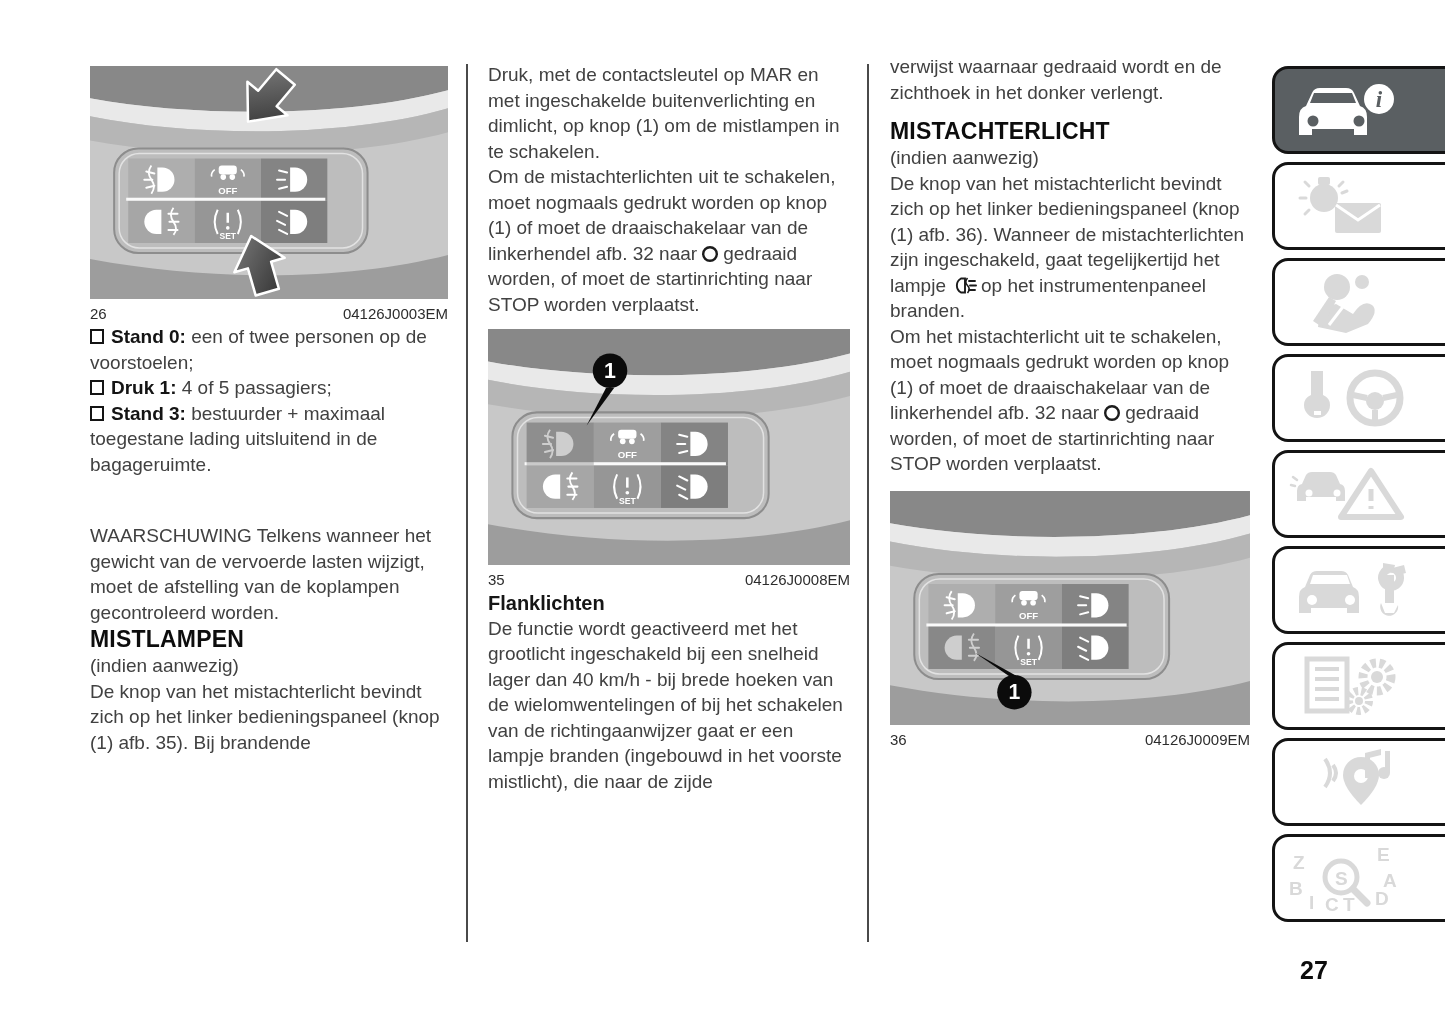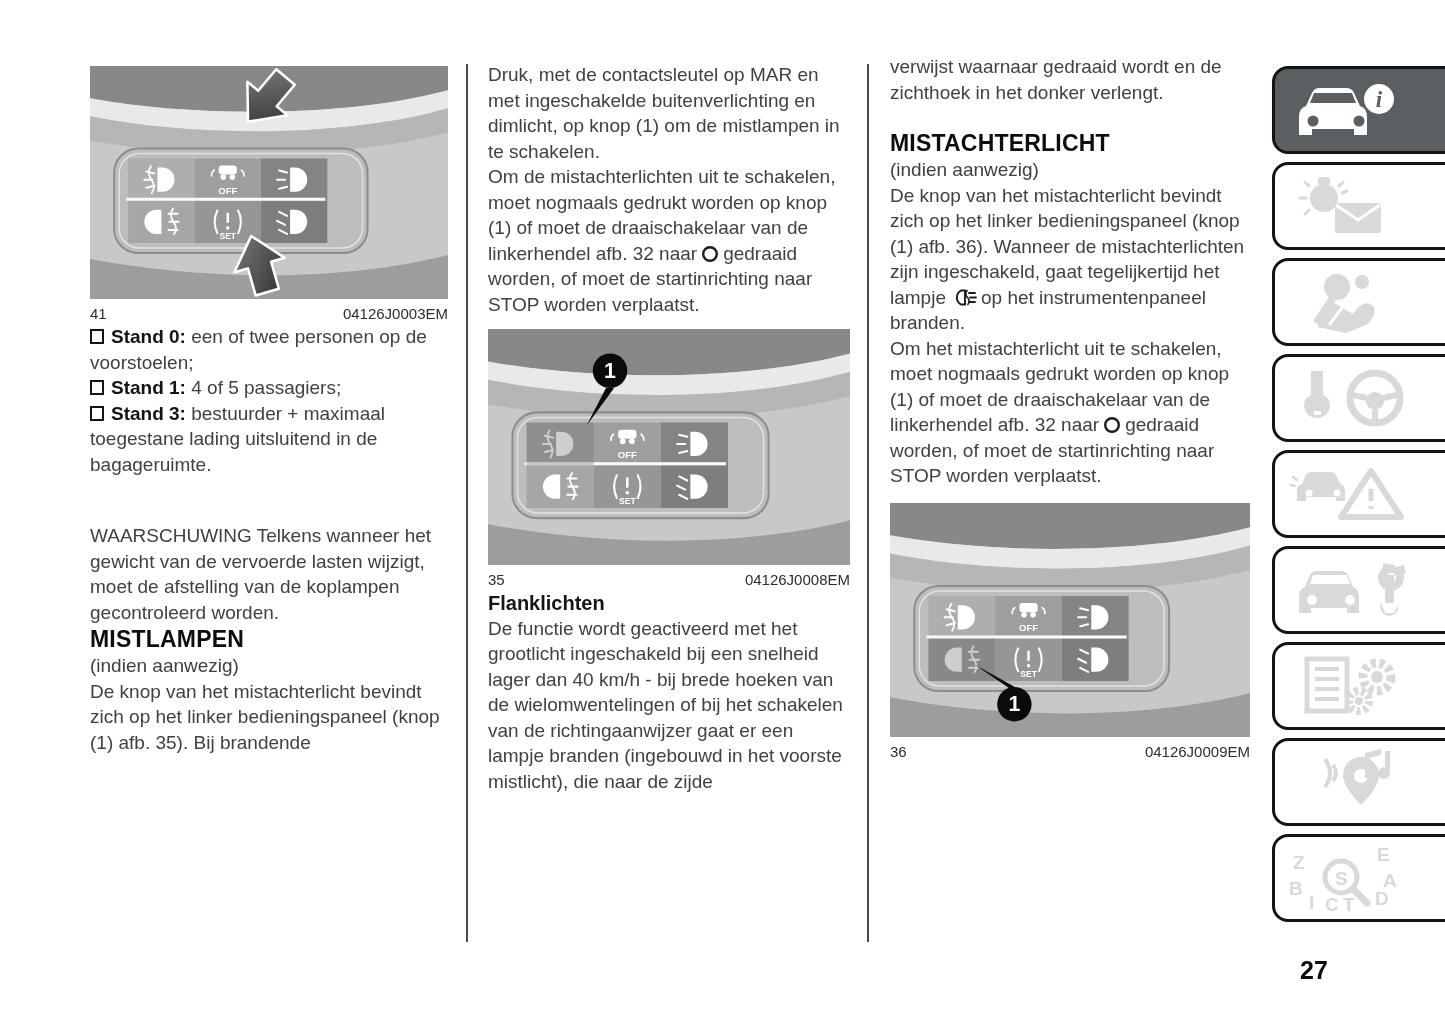--- a/index.html
+++ b/index.html
@@ -13,21 +13,21 @@
   .vr{position:absolute;top:64px;height:878px;width:2px;background:#4a4a4a;}
   #vr1{left:466px;} #vr2{left:867px;}
   .sect{font-size:23px;font-weight:bold;color:#0d0d0d;margin:0;letter-spacing:0.2px;line-height:28px;}
   .sub{font-size:20px;font-weight:bold;color:#161616;margin:0;line-height:26px;}
   .fig{margin:0;}
   .fig .art{display:block;width:100%;}
   .figcap{display:flex;justify-content:space-between;font-size:15px;color:#2d2d2d;margin-top:5px;line-height:20px;}
   .bullet{display:inline-block;width:10px;height:11px;border:2px solid #141414;margin-right:7px;vertical-align:-1px;}
   .standlabel{color:#141414;}
   .sp46{height:46px;}
-  .mt8{margin-top:24px;} .mt12{margin-top:12px;} .mt14{margin-top:14px;} .mt24{margin-top:24px;} .mt28{}
+  .mt8{margin-top:12px;} .mt12{margin-top:12px;} .mt14{margin-top:14px;} .mt24{margin-top:24px;} .mt28{}
   .inline-ic{vertical-align:-3px;margin:0 4px;}
   .pagenum{position:absolute;left:1300px;top:956px;font-size:25px;font-weight:bold;color:#0d0d0d;}
   
   #sidebar{position:absolute;left:1272px;top:66px;width:173px;overflow:hidden;}
   .tab{box-sizing:border-box;width:192px;height:88px;border:3px solid #141414;border-radius:16px;
        background:#fff;margin-bottom:8px;display:flex;align-items:center;padding-left:10px;}
   .tab.active{background:#5a5f62;}
   .btn-t{font-size:9.5px;font-weight:bold;fill:#fff;text-anchor:middle;font-family:"Liberation Sans",sans-serif;}
   .set-t{font-size:8.5px;font-weight:bold;fill:#fff;text-anchor:middle;font-family:"Liberation Sans",sans-serif;}
   .callout-t{font-size:21px;font-weight:bold;fill:#fff;text-anchor:middle;font-family:"Liberation Sans",sans-serif;}
@@ -112,28 +112,28 @@
   <div class="col" id="col-left">
     <figure class="fig">
       <svg class="art" viewBox="0 0 356 232">
         <use href="#sym-panel"></use>
         <g stroke="#ffffff" stroke-width="2.5" fill="url(#gA)" stroke-linejoin="round">
           <path transform="rotate(40 170 40)" d="M158,2 h24 v28 h14 l-26,30 -26,-30 h14 z"></path>
           <path transform="rotate(-16 168 196)" d="M156,226 h24 v-28 h14 l-26,-30 -26,30 h14 z"></path>
         </g>
       </svg>
       <figcaption class="figcap">
-        <span>41</span>
+        <span>26</span>
         <span>04126J0003EM</span>
       </figcaption>
     </figure>
 
 
     <p><span class="bullet"></span><b class="standlabel">Stand 0:</b><span> een of twee personen op de voorstoelen;</span></p>
-    <p><span class="bullet"></span><b class="standlabel">Stand 1:</b><span> 4 of 5 passagiers;</span></p>
+    <p><span class="bullet"></span><b class="standlabel">Druk 1:</b><span> 4 of 5 passagiers;</span></p>
     <p><span class="bullet"></span><b class="standlabel">Stand 3:</b><span> bestuurder + maximaal toegestane lading uitsluitend in de bagageruimte.</span></p>
 
     <div class="sp46"></div>
     <p>WAARSCHUWING Telkens wanneer het gewicht van de vervoerde lasten wijzigt, moet de afstelling van de koplampen gecontroleerd worden.</p>
 
     <h2 class="sect mt28">MISTLAMPEN</h2>
     <p>(indien aanwezig)</p>
     <p>De knop van het mistachterlicht bevindt zich op het linker bedieningspaneel (knop (1) afb. 35). Bij brandende</p>
   </div>
 

